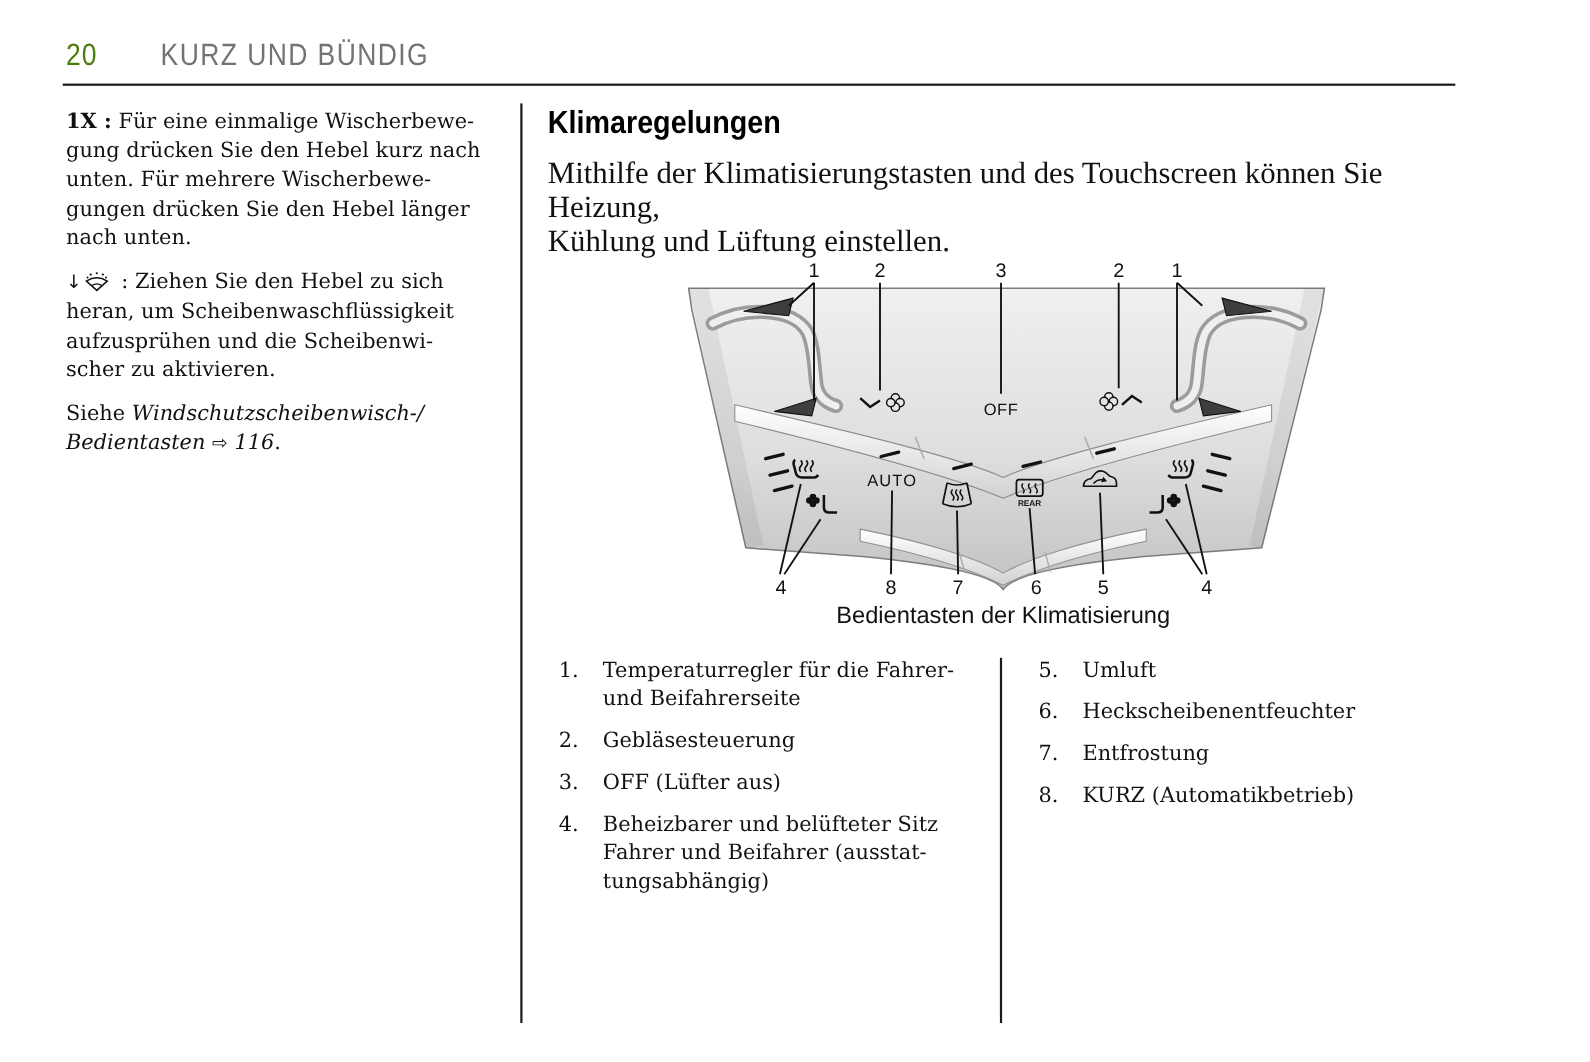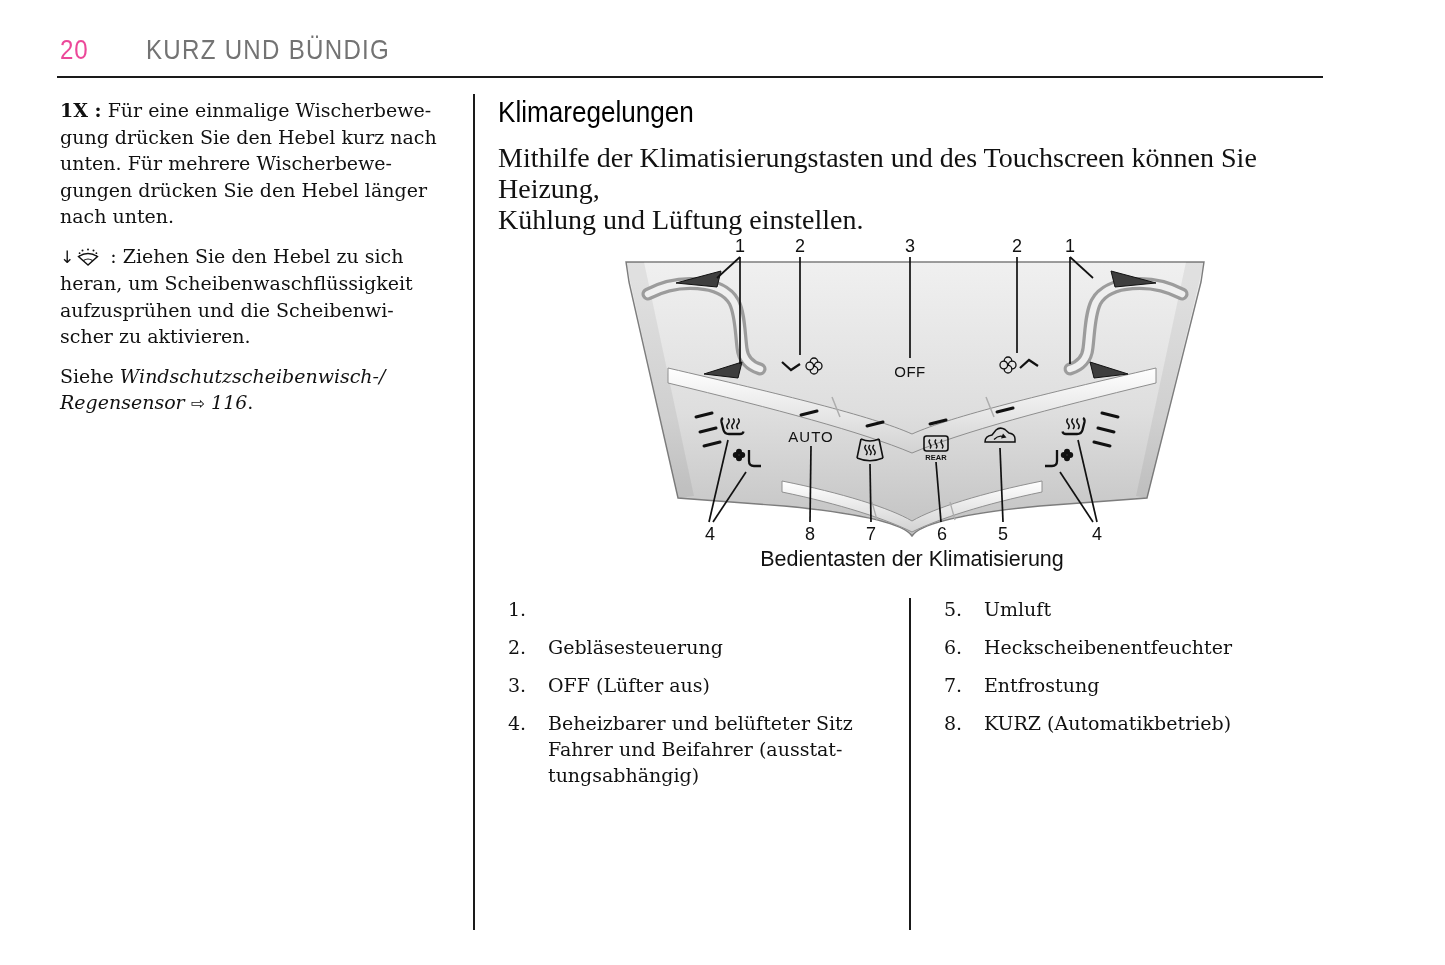--- a/index.html
+++ b/index.html
@@ -3,37 +3,37 @@
 <meta charset="utf-8">
 <style>
   html,body{margin:0;padding:0;}
   body{
     width:1445px;height:965px;background:#ffffff;position:relative;
     font-family:"DejaVu Serif",serif;color:#111;overflow:hidden;
   }
   .abs{position:absolute;}
   .cond{display:inline-block;transform:scaleX(.86);transform-origin:0 50%;white-space:nowrap;}
   
-  .hdr-num{left:60px;top:34px;font-family:"Liberation Sans",sans-serif;font-size:28px;letter-spacing:1px;color:#ec4899;}
+  .hdr-num{left:60px;top:34px;font-family:"Liberation Sans",sans-serif;font-size:28px;letter-spacing:1px;color:#4d7c0f;}
   .hdr-title{left:146px;top:34px;font-family:"Liberation Sans",sans-serif;font-size:28px;letter-spacing:1.5px;color:#737373;}
   .rule{left:57px;top:76px;width:1266px;height:2px;background:#1a1a1a;}
   
   .leftcol{left:60px;top:97px;width:406px;font-size:19px;line-height:26.5px;}
   .leftcol p{margin:0 0 13px 0;white-space:pre-line;}
   .r-n{font-style:normal;}
   .r-b{font-weight:bold;}
   .r-i{font-style:italic;}
   .r-a{font-family:"DejaVu Sans",sans-serif;font-size:17px;}
   .sym{font-family:"DejaVu Sans",sans-serif;font-size:17px;}
   .washer{vertical-align:-4px;margin:0 3px 0 1px;}
   .vdiv{width:2px;background:#1a1a1a;}
   .d1{left:473px;top:94px;height:836px;}
   .d2{left:909px;top:598px;height:332px;}
   
-  .h2{left:498px;top:96px;font-family:"Liberation Sans",sans-serif;font-weight:normal;font-size:29px;color:#000;margin:0;}
+  .h2{left:498px;top:96px;font-family:"Liberation Sans",sans-serif;font-weight:bold;font-size:29px;color:#000;margin:0;}
   .h2 .cond{transform:scaleX(.9);}
   .intro{left:498px;top:142px;width:830px;font-family:"Liberation Serif",serif;font-size:28px;line-height:31px;white-space:pre-line;margin:0;}
   
   .figure{left:620px;top:236px;}
   .figure text{font-family:"Liberation Sans",sans-serif;fill:#111;}
   .co{font-size:18px;text-anchor:middle;}
   .lbl{font-size:15px;text-anchor:middle;letter-spacing:.5px;}
   .lbl-auto{font-size:15px;text-anchor:middle;letter-spacing:1px;}
   .lbl-rear{font-size:7.5px;font-weight:bold;text-anchor:middle;}
   .cap{font-size:21.5px;text-anchor:middle;fill:#2a2a2a;}
@@ -70,21 +70,21 @@
             <circle cx="13" cy="2.4" r="1"></circle>
             <circle cx="18.5" cy="3.6" r="1"></circle>
             <circle cx="4.6" cy="6.2" r="0.9"></circle>
             <circle cx="21.4" cy="6.2" r="0.9"></circle>
           </g>
         </svg><span><span class="r-n"> : Ziehen Sie den Hebel zu sich
 heran, um Scheibenwaschflüssigkeit
 aufzusprühen und die Scheibenwi-
 scher zu aktivieren.</span></span></p>
     <p><span class="r-n">Siehe </span><span class="r-i">Windschutzscheibenwisch-/
-Regensensor</span><span class="r-n"> </span><span class="r-a">⇨</span><span class="r-n"> </span><span class="r-i">116</span><span class="r-n">.</span></p>
+Bedientasten</span><span class="r-n"> </span><span class="r-a">⇨</span><span class="r-n"> </span><span class="r-i">116</span><span class="r-n">.</span></p>
   </div>
 
   <div class="abs vdiv d1"></div>
 
   <h2 class="abs h2"><span class="cond">Klimaregelungen</span></h2>
   <p class="abs intro">Mithilfe der Klimatisierungstasten und des Touchscreen können Sie Heizung,
 Kühlung und Lüftung einstellen.</p>
 
   <svg class="abs figure" width="592" height="340" viewBox="0 0 592 340">
     <defs>
@@ -226,20 +226,22 @@
     <text class="co" x="322" y="304">6</text>
     <text class="co" x="383" y="304">5</text>
     <text class="co" x="477" y="304">4</text>
 
     <text class="cap" x="292" y="330">Bedientasten der Klimatisierung</text>
   </svg>
 
   <div class="abs legend legend-left">
     <div class="li">
         <span class="num">1.</span>
+        <span class="txt">Temperaturregler für die Fahrer-
+und Beifahrerseite</span>
       </div>
     <div class="li">
         <span class="num">2.</span>
         <span class="txt">Gebläsesteuerung</span>
       </div>
     <div class="li">
         <span class="num">3.</span>
         <span class="txt">OFF (Lüfter aus)</span>
       </div>
     <div class="li">

